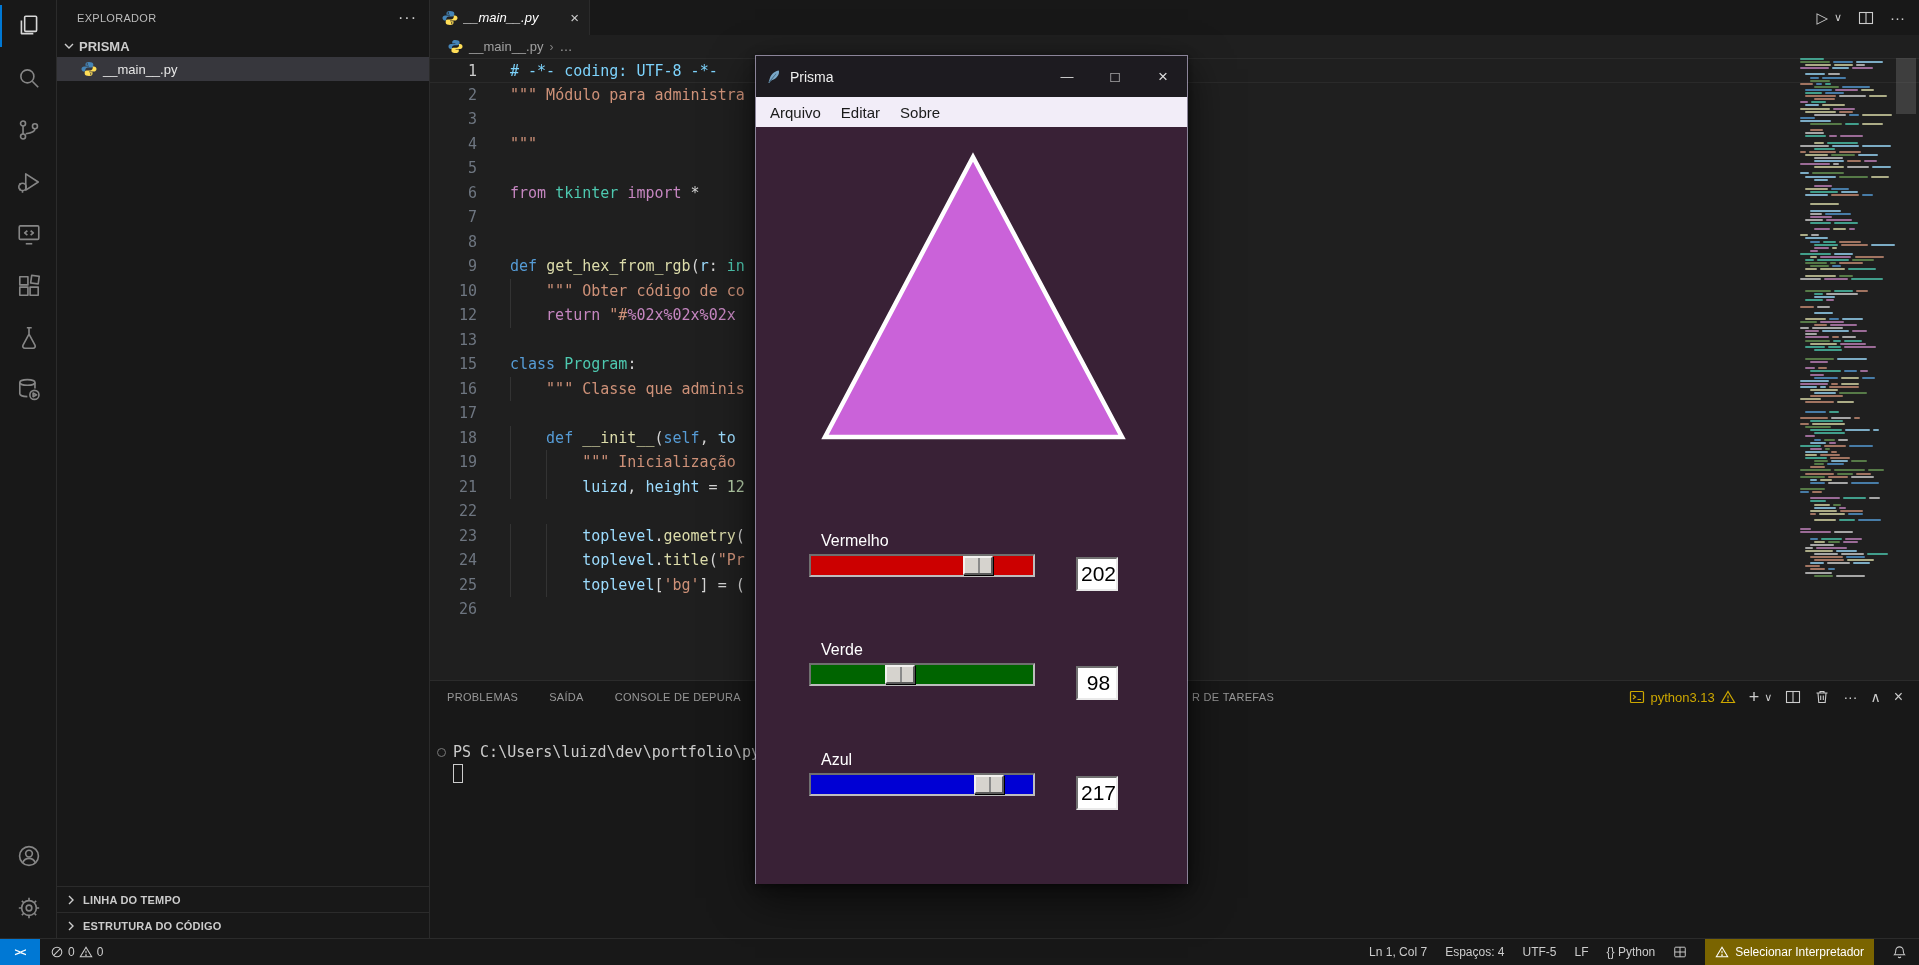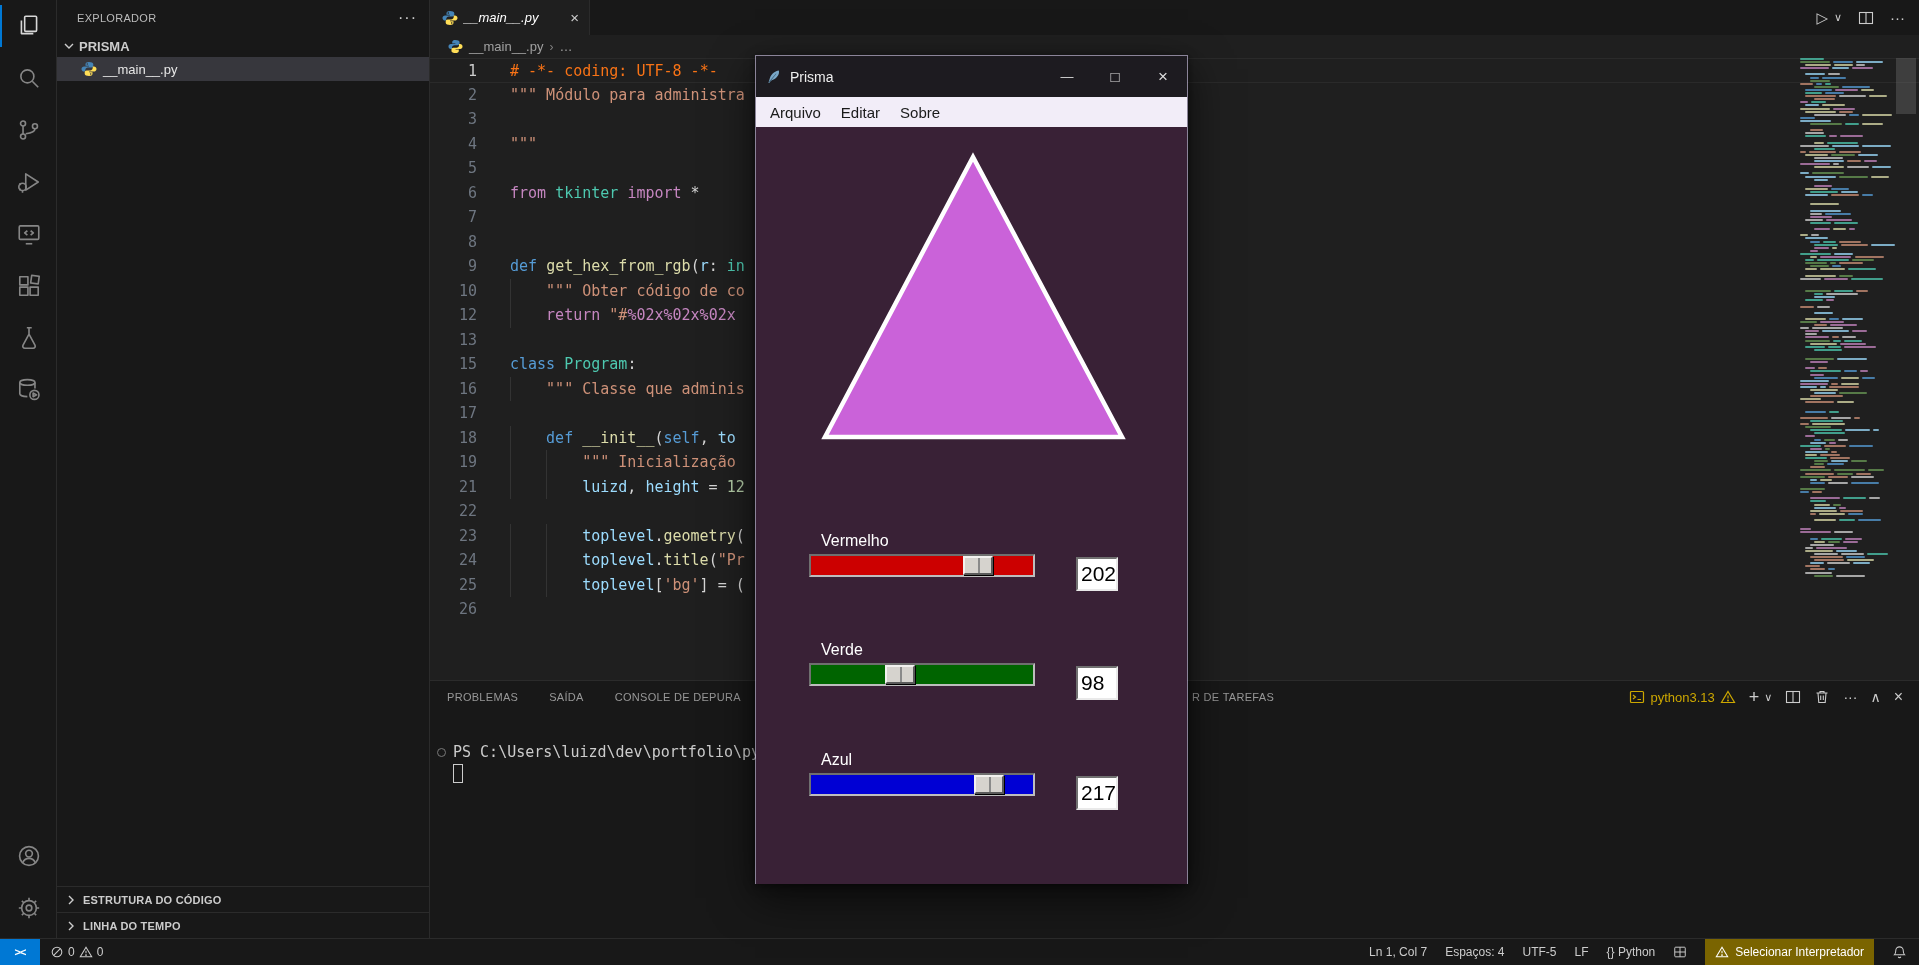--- a/index.html
+++ b/index.html
@@ -51,21 +51,21 @@
 
   
   #code { position:absolute; left:430px; top:58px; right:0; height:622px; background:#1f1f1f;
     font-family:"DejaVu Sans Mono","Liberation Mono",monospace; font-size:15px; }
   .cline { height:24.5px; line-height:24.5px; white-space:pre; position:relative; }
   .cline.cur { border-top:1px solid #2a2a2a; border-bottom:1px solid #2a2a2a; }
   .ln { display:inline-block; width:47px; text-align:right; color:#6e7681; }
   .cline.cur .ln { color:#cccccc; }
   .ctext { margin-left:33px; }
   .ind { display:inline-block; width:36.1px; border-left:1px solid #333333; height:24.5px; vertical-align:top; }
-  .tk-cm{color:#f97316;} .tk-st{color:#ce9178;} .tk-kw{color:#c586c0;} .tk-kb{color:#569cd6;}
+  .tk-cm{color:#7dd3fc;} .tk-st{color:#ce9178;} .tk-kw{color:#c586c0;} .tk-kb{color:#569cd6;}
   .tk-fn{color:#dcdcaa;} .tk-cl{color:#4ec9b0;} .tk-vr{color:#9cdcfe;} .tk-nu{color:#b5cea8;}
   .tk-pl{color:#d4d4d4;} .tk-fm{color:#c586c0;}
 
   
   #minimap { position:absolute; top:58px; right:26px; width:93px; height:560px; }
   .mm-row { height:3.1px; position:relative; }
   .mm-seg { position:absolute; top:0; height:2px; border-radius:1px; }
   #scroll-thumb { position:absolute; top:58px; right:3px; width:20px; height:56px;
     background:rgba(120,120,120,.35); cursor:pointer; }
 
@@ -223,27 +223,27 @@
       <path fill="#4584b6" d="M7.9 1C5.9 1 4.5 1.7 4.5 3.2v1.6h3.4v.6H3.1C1.6 5.4.5 6.5.5 8s1.1 2.6 2.6 2.6h1.2V9c0-1.4 1.2-2.4 2.6-2.4h3.4c1.2 0 2-.8 2-2V3.2C12.3 1.8 10.3 1 7.9 1zM6.3 2.2a.8.8 0 1 1 0 1.6.8.8 0 0 1 0-1.6z"></path>
       <path fill="#ffde57" d="M8.1 15c2 0 3.4-.7 3.4-2.2v-1.6H8.1v-.6h4.8c1.5 0 2.6-1.1 2.6-2.6s-1.1-2.6-2.6-2.6h-1.2V7c0 1.4-1.2 2.4-2.6 2.4H5.7c-1.2 0-2 .8-2 2v1.4C3.7 14.2 5.7 15 8.1 15zm1.6-1.2a.8.8 0 1 1 0-1.6.8.8 0 0 1 0 1.6z"></path>
     </svg>
     <span>__main__.py</span>
   </div>
   <div id="sidebar-bottom">
       <div class="bottom-section">
         <svg viewBox="0 0 16 16" fill="none" stroke="#cccccc" stroke-width="1.4">
           <path d="M6 4l4 4-4 4"></path>
         </svg>
-        <span>ESTRUTURA DO CÓDIGO</span>
+        <span>LINHA DO TEMPO</span>
       </div>
       <div class="bottom-section">
         <svg viewBox="0 0 16 16" fill="none" stroke="#cccccc" stroke-width="1.4">
           <path d="M6 4l4 4-4 4"></path>
         </svg>
-        <span>LINHA DO TEMPO</span>
+        <span>ESTRUTURA DO CÓDIGO</span>
       </div>
     </div>
 </div>
 
 <div id="tabbar">
   <div id="tab-active">
     <svg viewBox="0 0 16 16">
       <path fill="#4584b6" d="M7.9 1C5.9 1 4.5 1.7 4.5 3.2v1.6h3.4v.6H3.1C1.6 5.4.5 6.5.5 8s1.1 2.6 2.6 2.6h1.2V9c0-1.4 1.2-2.4 2.6-2.4h3.4c1.2 0 2-.8 2-2V3.2C12.3 1.8 10.3 1 7.9 1zM6.3 2.2a.8.8 0 1 1 0 1.6.8.8 0 0 1 0-1.6z"></path>
       <path fill="#ffde57" d="M8.1 15c2 0 3.4-.7 3.4-2.2v-1.6H8.1v-.6h4.8c1.5 0 2.6-1.1 2.6-2.6s-1.1-2.6-2.6-2.6h-1.2V7c0 1.4-1.2 2.4-2.6 2.4H5.7c-1.2 0-2 .8-2 2v1.4C3.7 14.2 5.7 15 8.1 15zm1.6-1.2a.8.8 0 1 1 0-1.6.8.8 0 0 1 0 1.6z"></path>
     </svg>
@@ -1018,21 +1018,21 @@
         <div class="trough" style="background: rgb(204, 0, 0);">
           <div class="handle" style="left: 152px;"></div>
         </div>
         <div class="value-entry" style="left: 267px; top: 25px;">202</div>
       </div>
       <div class="slider-group" style="left: 53px; top: 514px;">
         <div class="slider-label" style="margin-left: 12px;">Verde</div>
         <div class="trough" style="background: rgb(0, 100, 0);">
           <div class="handle" style="left: 74px;"></div>
         </div>
-        <div class="value-entry" style="left: 267px; top: 25px;">98</div>
+        <div class="value-entry" style="left: 267px; top: 25px; text-align: center;">98</div>
       </div>
       <div class="slider-group" style="left: 53px; top: 624px;">
         <div class="slider-label" style="margin-left: 12px;">Azul</div>
         <div class="trough" style="background: rgb(0, 0, 212);">
           <div class="handle" style="left: 163px;"></div>
         </div>
         <div class="value-entry" style="left: 267px; top: 25px;">217</div>
       </div>
     </div>
 </div>

